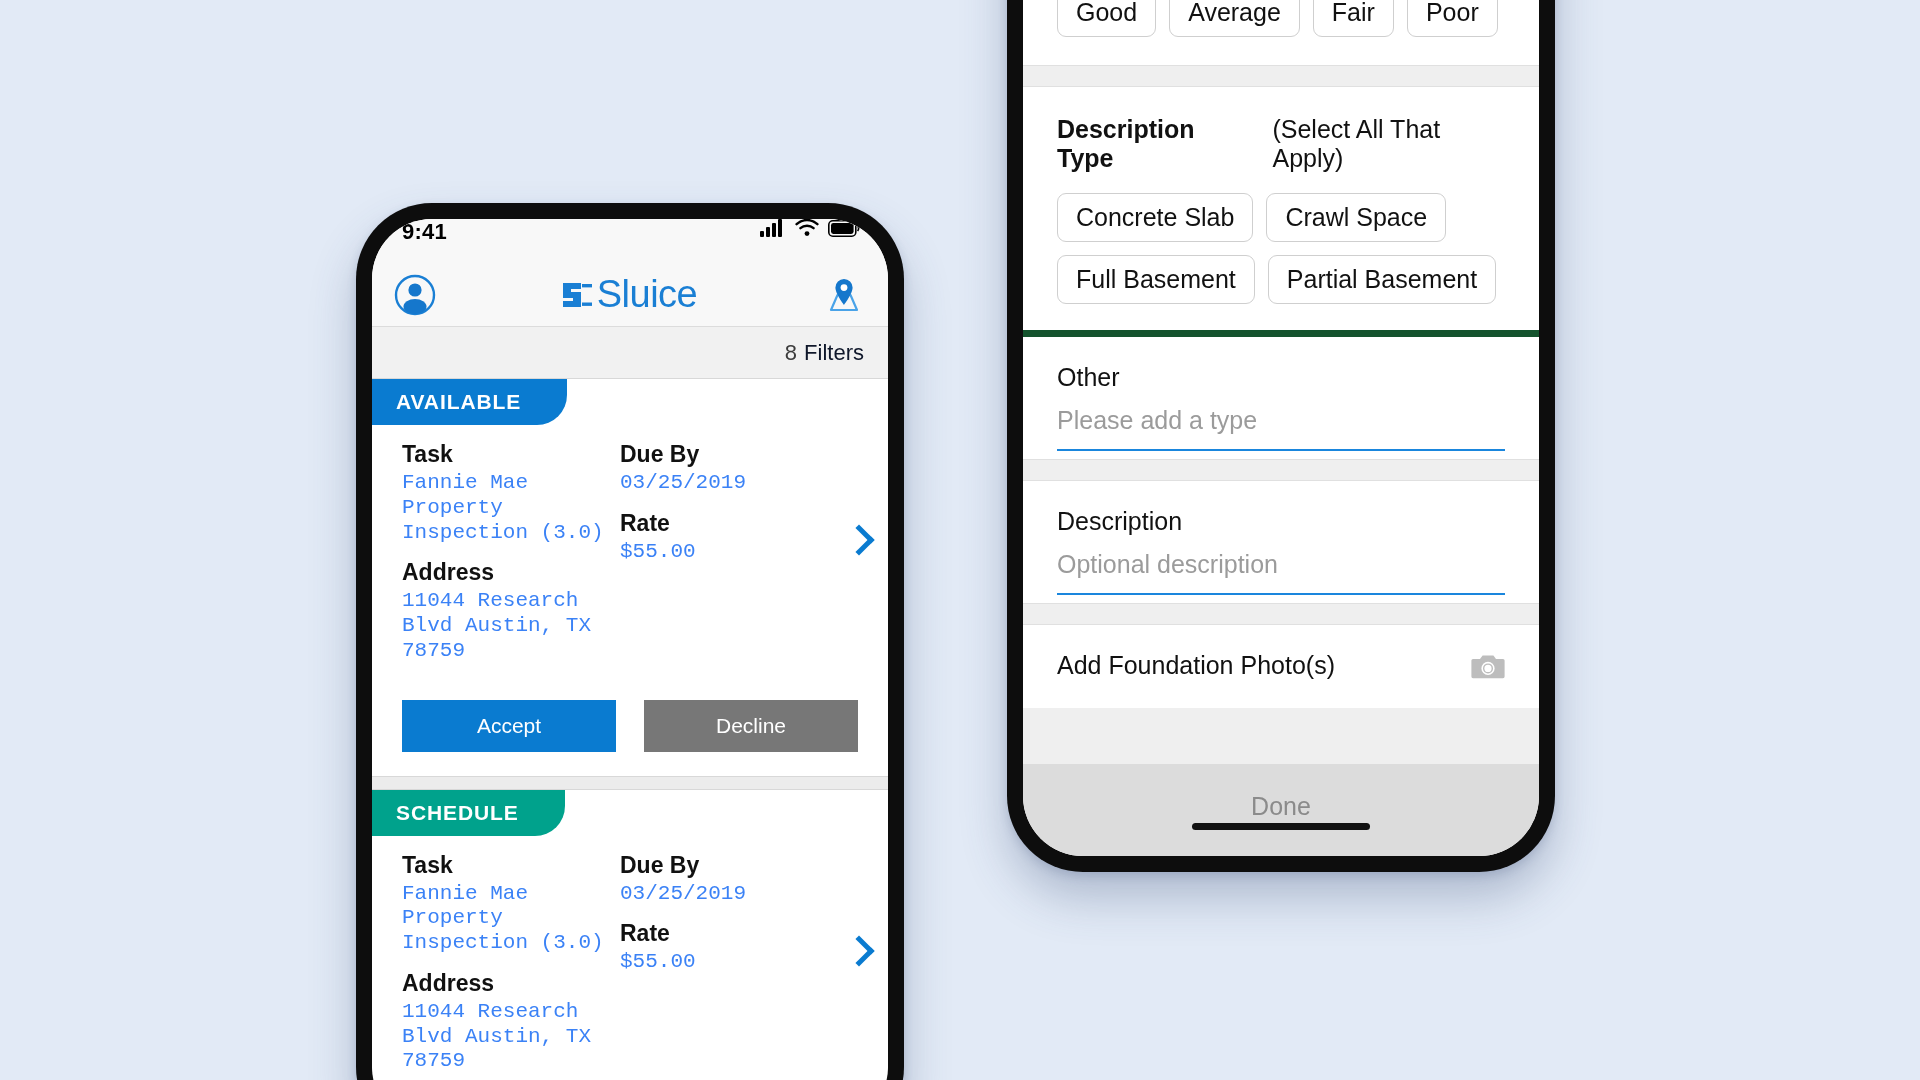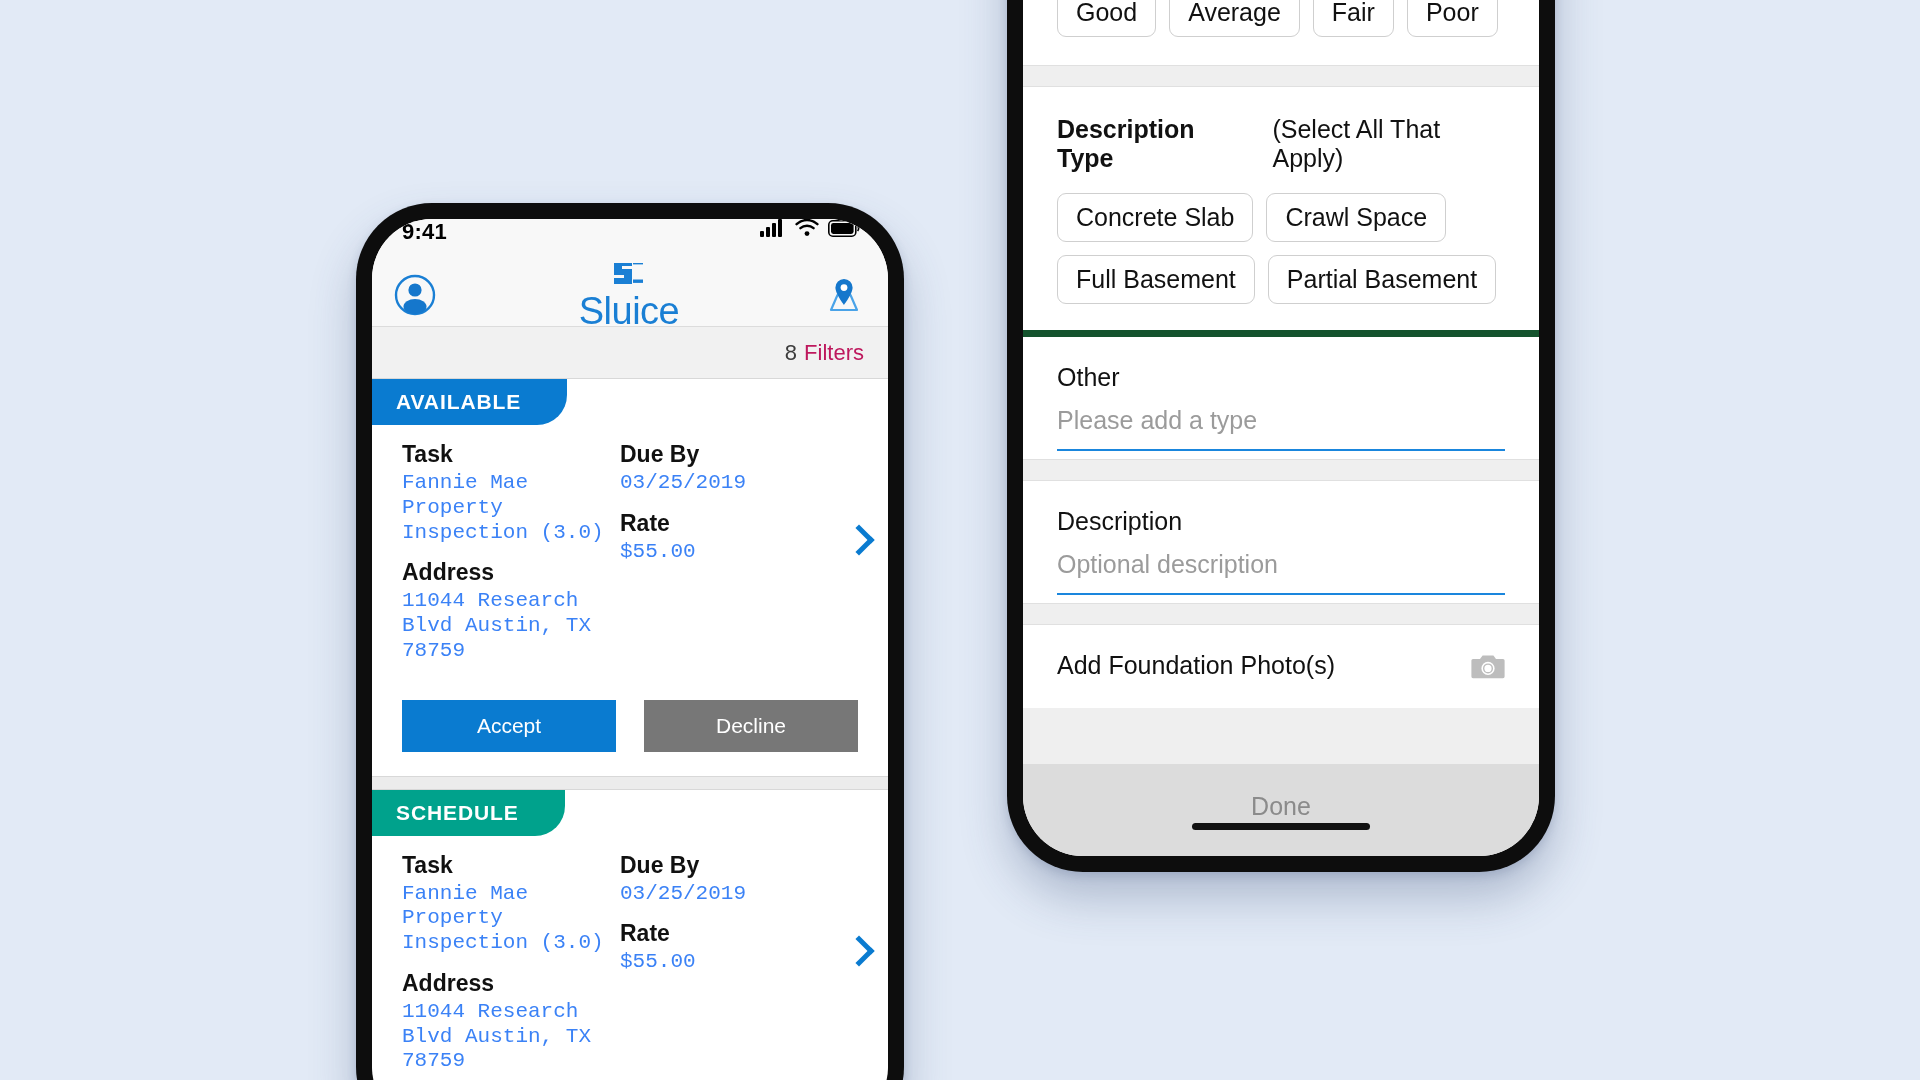--- a/index.html
+++ b/index.html
@@ -43,34 +43,34 @@
     padding: 0 28px 0 30px; z-index: 10;
   }
   .status-time { font-size: 22px; font-weight: bold; color: #000; letter-spacing: .2px; }
   .status-right { display: flex; align-items: center; gap: 9px; }
 
   .navbar {
     height: 64px; background: #f8f8f8;
     display: flex; align-items: center; justify-content: space-between;
     padding: 0 22px; border-bottom: 1px solid #dcdcdc;
   }
-  .brand { display: flex; align-items: center; gap: 2px; flex-direction: column; }
+  .brand { display: flex; align-items: center; gap: 2px; }
   .brand-word {
     font-size: 38px; color: #1a7fd4; letter-spacing: -.5px;
     font-family: "Liberation Sans", sans-serif;
   }
 
   .filterbar {
     height: 52px; background: #f1f1f1;
     display: flex; align-items: center; justify-content: flex-end;
     padding: 0 24px; border-bottom: 1px solid #d8d8d8;
     font-size: 22px;
   }
   .filter-count { color: #3c3c3c; margin-right: 7px; }
-  .filter-link { color: #be185d; }
+  .filter-link { color: #0f172a; }
 
   .card { background: #fff; position: relative; border-radius: 22px; }
   .ribbon {
     display: inline-flex; align-items: center;
     height: 46px; padding: 0 46px 0 24px;
     color: #fff; font-size: 21px; font-weight: bold; letter-spacing: .9px;
     border-bottom-right-radius: 30px;
   }
   .ribbon.available { background: #0a7bd0; }
   .ribbon.schedule  { background: #00a28c; }

